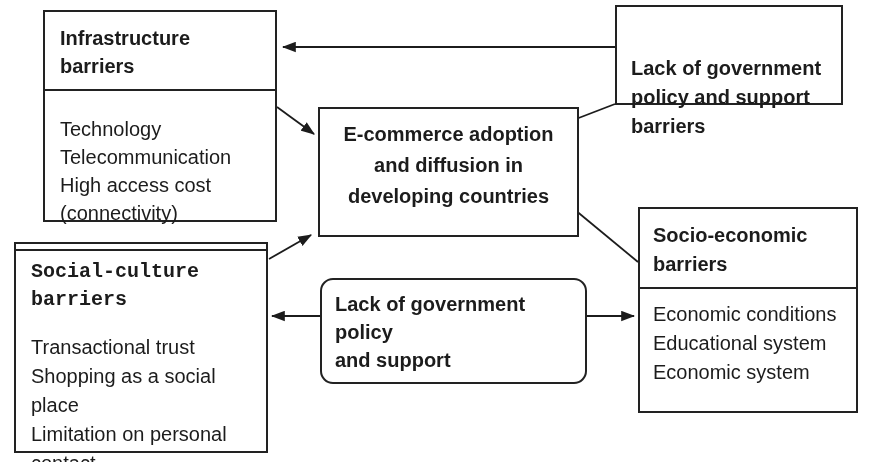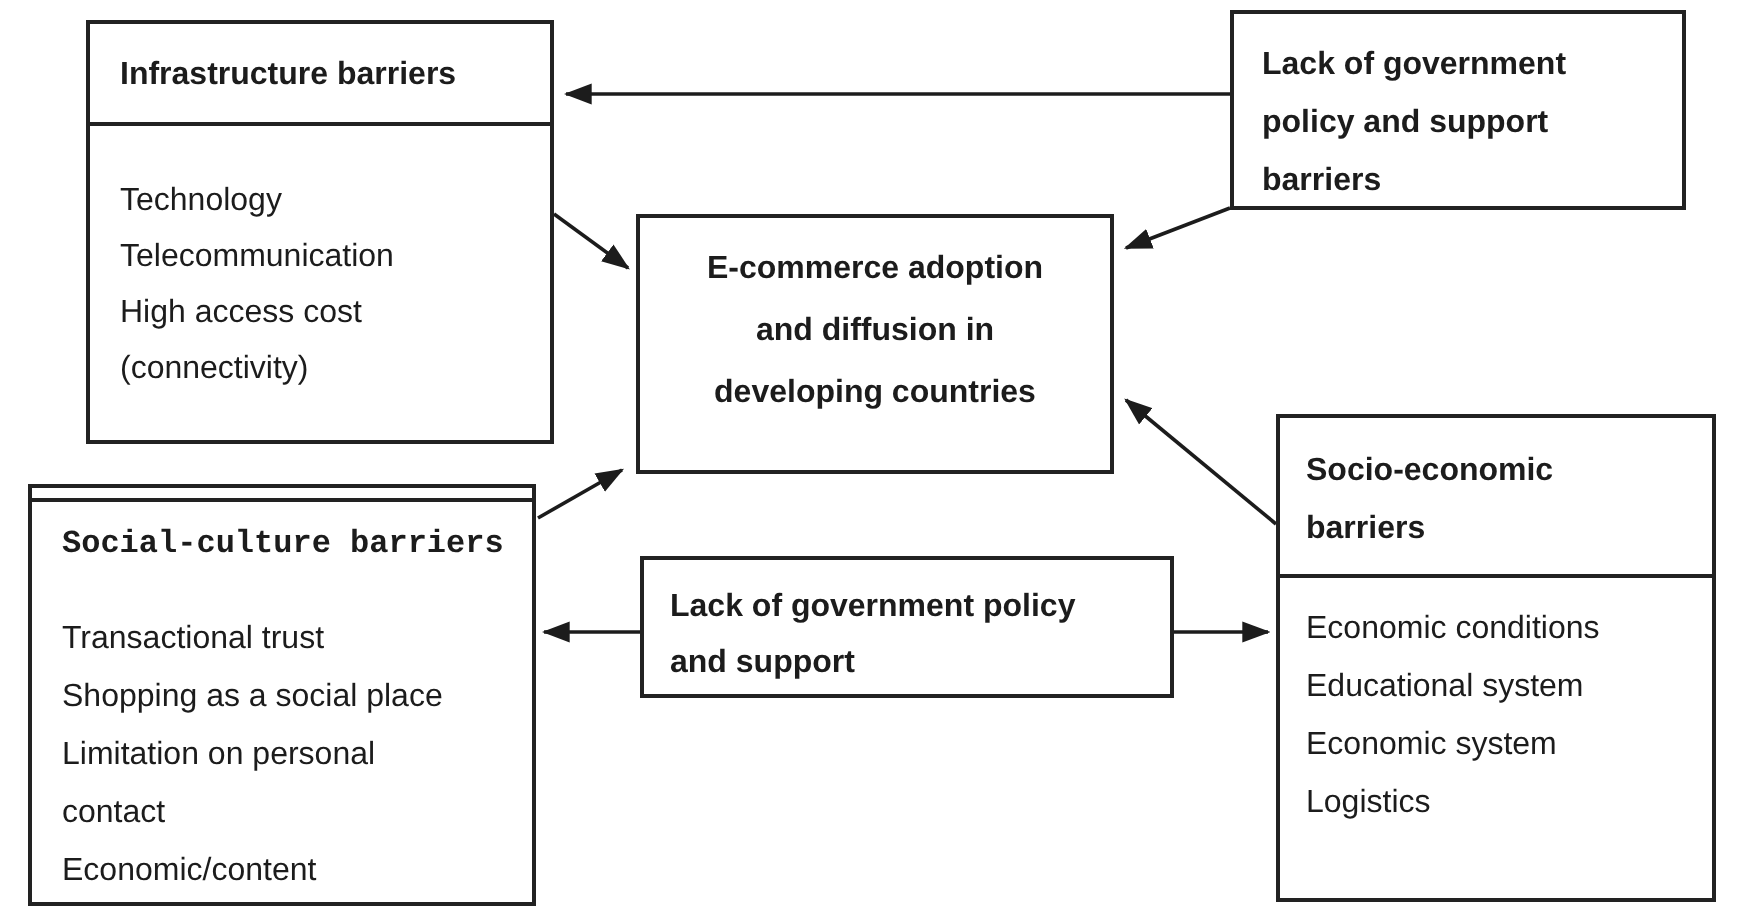--- a/index.html
+++ b/index.html
@@ -3,45 +3,45 @@
 <meta charset="utf-8">
 <style>
   html,body{margin:0;padding:0;background:#ffffff;}
   .diagram{
     position:relative;width:869px;height:462px;background:#ffffff;
     font-family:"Liberation Sans",sans-serif;color:#1c1c1c;overflow:hidden;
   }
   .arrows{position:absolute;left:0;top:0;width:869px;height:462px;}
   .box{
     position:absolute;border:2px solid #222222;background:#ffffff;
-    box-sizing:border-box;font-size:16px;line-height:28px;
+    box-sizing:border-box;font-size:20px;line-height:28px;
   }
   .hdr{font-weight:700;white-space:pre-line;}
   .items div{white-space:pre-line;}
   .divider{border-top:2px solid #222222;margin:0 -2px 0 -2px;}
   
   #box-infra{left:43px;top:10px;width:234px;height:212px;}
   #box-infra .hdr{padding:12px 10px 9px 15px;}
   #box-infra .items{padding:24px 10px 0 15px;line-height:28px;}
   
   #box-govtop{left:615px;top:5px;width:228px;height:100px;}
-  #box-govtop .hdr{padding:11px 14px;line-height:29px;}
+  #box-govtop .hdr{padding:11px 14px;line-height:29px;margin-top:36px;}
   
-  #box-center{left:318px;top:107px;width:239px;height:130px;text-align:center;}
+  #box-center{left:318px;top:107px;width:261px;height:130px;text-align:center;}
   #box-center .hdr{padding:10px 10px;line-height:31px;}
   
-  #box-govmid{left:320px;top:278px;width:267px;height:71px;}
+  #box-govmid{left:320px;top:278px;width:267px;height:106px;border-radius:13px;}
   #box-govmid .hdr{padding:10px 10px 10px 13px;line-height:28px;}
   
   #box-social{left:14px;top:242px;width:254px;height:211px;}
   #box-social .topline{border-top:2px solid #222222;margin-top:5px;}
   #box-social .hdr{padding:7px 10px 0 15px;font-family:Liberation Mono, monospace;}
   #box-social .items{padding:19px 10px 0 15px;line-height:29px;}
   
-  #box-socio{left:638px;top:207px;width:220px;height:244px;}
+  #box-socio{left:638px;top:207px;width:220px;height:206px;}
   #box-socio .hdr{padding:12px 10px 8px 13px;line-height:29px;}
   #box-socio .items{padding:11px 10px 0 13px;line-height:29px;}
 </style>
 </head>
 <body>
 
 <div class="diagram">
 
   <svg class="arrows" viewBox="0 0 869 462" xmlns="http://www.w3.org/2000/svg">
     <defs>
@@ -99,17 +99,16 @@
   </div>
 
   <div class="box" id="box-socio">
     <div class="hdr">Socio-economic
 barriers</div>
     <div class="divider"></div>
     <div class="items">
       <div>Economic conditions</div>
       <div>Educational system</div>
       <div>Economic system</div>
-      <div>Logistics</div>
     </div>
   </div>
 
 </div>
 
 </body></html>

